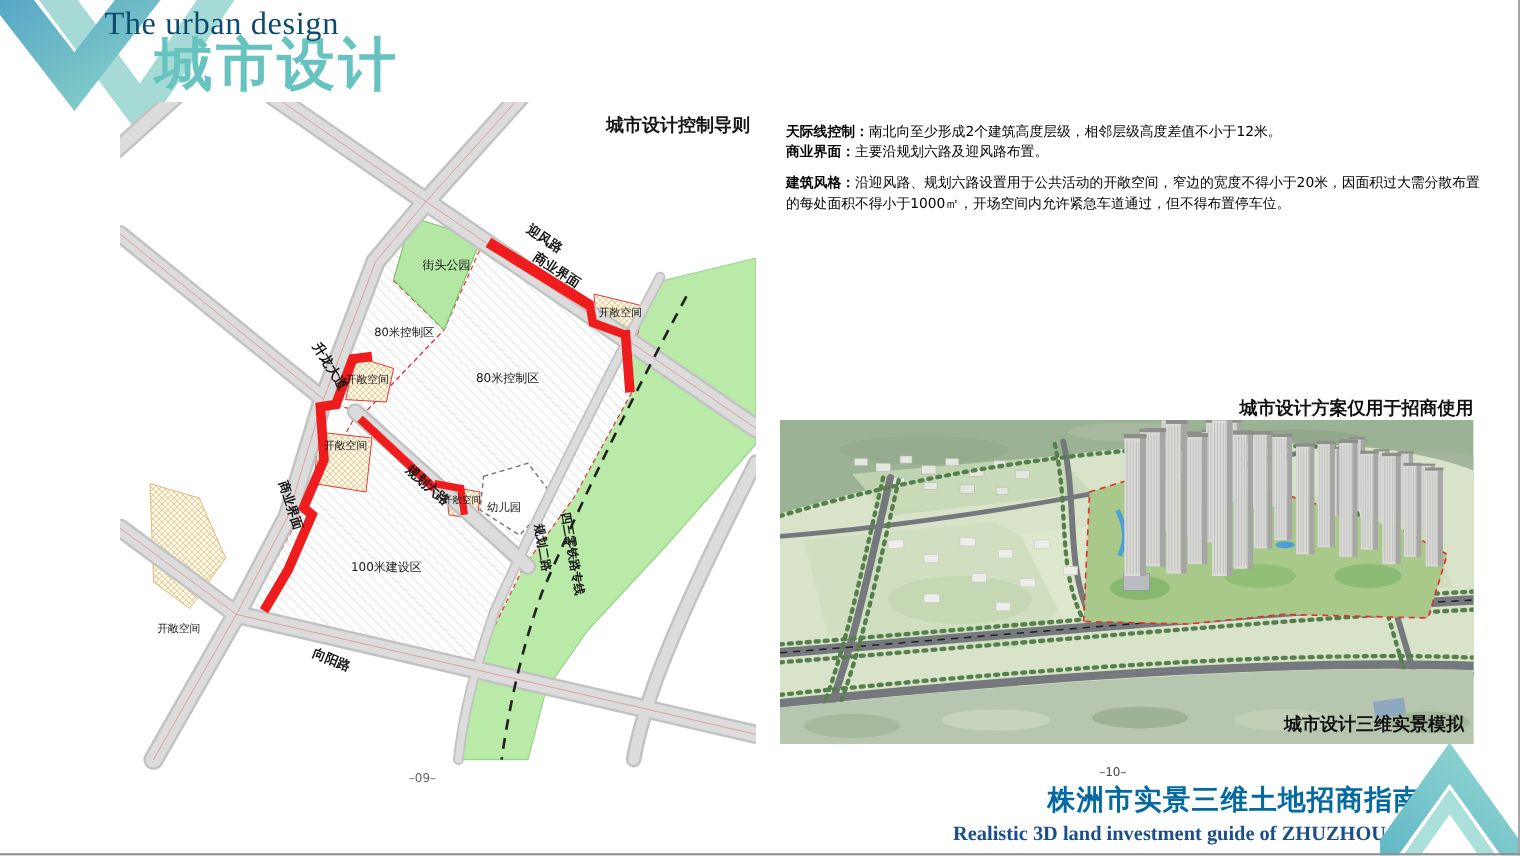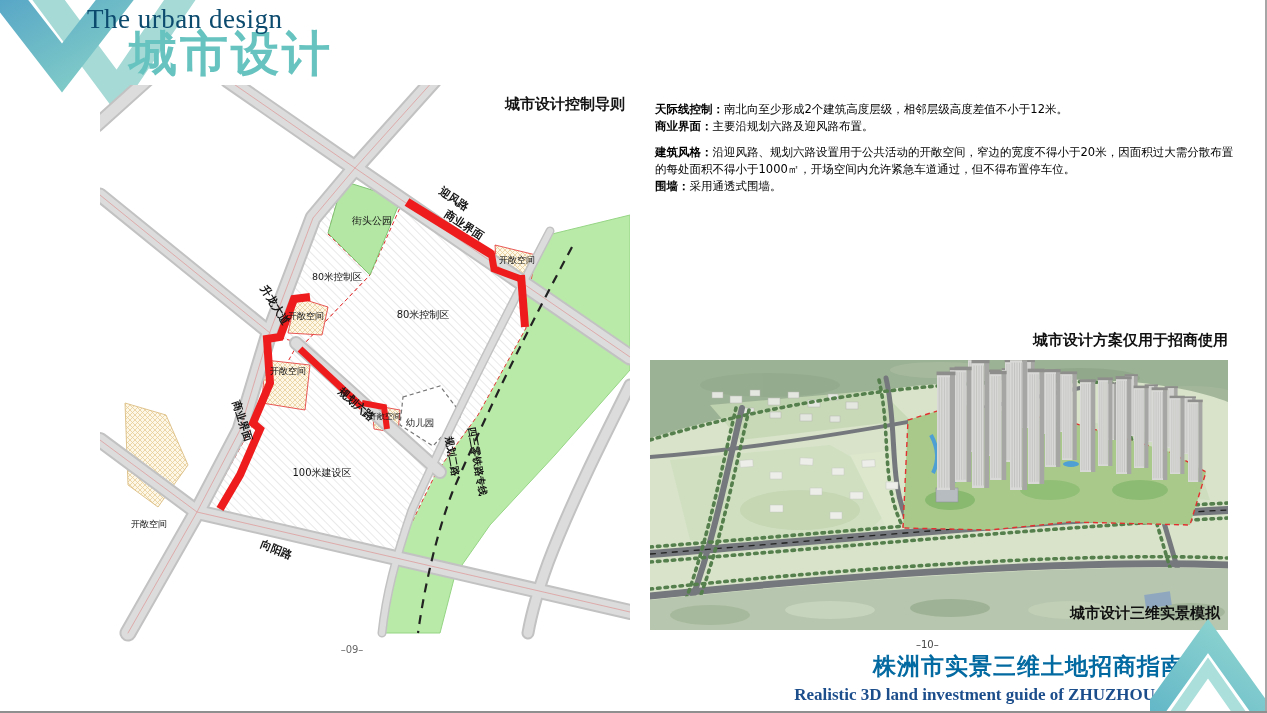--- a/index.html
+++ b/index.html
@@ -23,21 +23,21 @@
   .mlbl{font-family:"DejaVu Sans",sans-serif;fill:#151515;}
 
   
   .specs{position:absolute;left:655px;top:92px;width:585px;font-size:11.5px;line-height:17px;color:#000;}
   .specs p{margin:0;}
   .specs p.gap{margin-top:9px;}
   .specs b{font-weight:bold;}
 
   .render-title{position:absolute;left:650px;top:331px;width:578px;text-align:right;
                 font-size:15px;font-weight:bold;color:#111;}
-  .render-wrap{position:absolute;left:650px;top:360px;width:578px;height:207px;}
+  .render-wrap{position:absolute;left:650px;top:350px;width:578px;height:207px;}
 
   .pg9{position:absolute;left:326px;top:644px;width:52px;text-align:center;font-size:10px;color:#666;}
   .pg10{position:absolute;left:916px;top:639px;width:40px;text-align:left;font-size:10px;color:#444;}
 
   .ft-zh{position:absolute;right:82px;top:651px;font-size:23px;font-weight:bold;color:#0369a1;letter-spacing:1px;}
   .ft-en{position:absolute;right:112px;top:685px;font-family:"Liberation Serif","DejaVu Serif",serif;
          font-size:17px;font-weight:bold;color:#1d4e8c;}
   .chev-br{position:absolute;right:0;bottom:0;width:117px;height:97px;}
 </style>
 </head>
@@ -152,21 +152,20 @@
     <text class="mlbl" transform="translate(175,468) rotate(22)" text-anchor="middle" font-size="11" font-weight="bold">向阳路</text>
     <text class="mlbl" x="49" y="442" text-anchor="middle" font-size="9">开敞空间</text>
   </g>
 </svg>
 </div>
 
 <div class="specs">
   <p class="gap"><b>天际线控制：</b><span>南北向至少形成2个建筑高度层级，相邻层级高度差值不小于12米。</span></p>
   <p><b>商业界面：</b><span>主要沿规划六路及迎风路布置。</span></p>
   <p class="gap"><b>建筑风格：</b><span>沿迎风路、规划六路设置用于公共活动的开敞空间，窄边的宽度不得小于20米，因面积过大需分散布置的每处面积不得小于1000㎡，开场空间内允许紧急车道通过，但不得布置停车位。</span></p>
-  <p><b>围墙：</b><span>采用通透式围墙。</span></p>
 </div>
 
 <div class="render-title">城市设计方案仅用于招商使用</div>
 
 <div class="render-wrap">
 <svg width="578" height="270" viewBox="0 0 578 270">
   <defs>
     <g id="tower">
       <rect x="0" y="-100" width="13" height="100" fill="#d9d9d7"></rect>
       <rect x="13" y="-100" width="5" height="100" fill="#a6a6a4"></rect>

